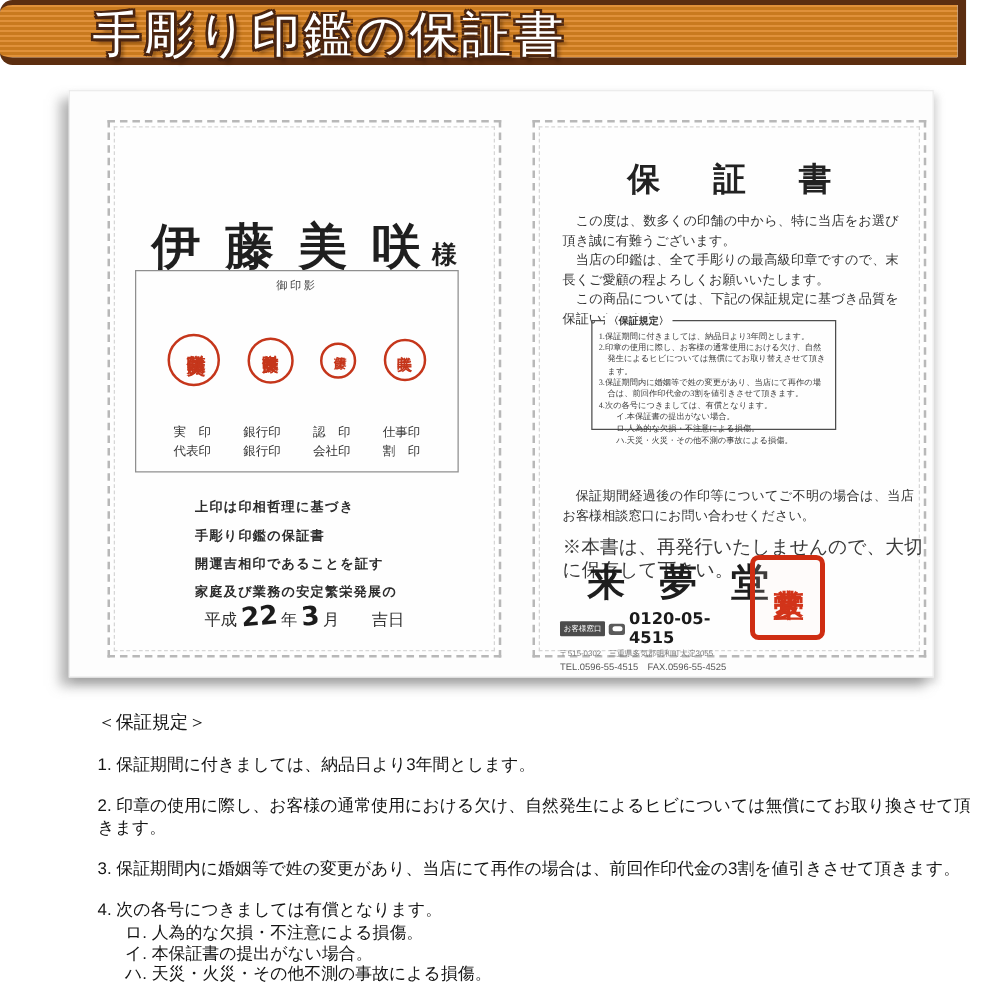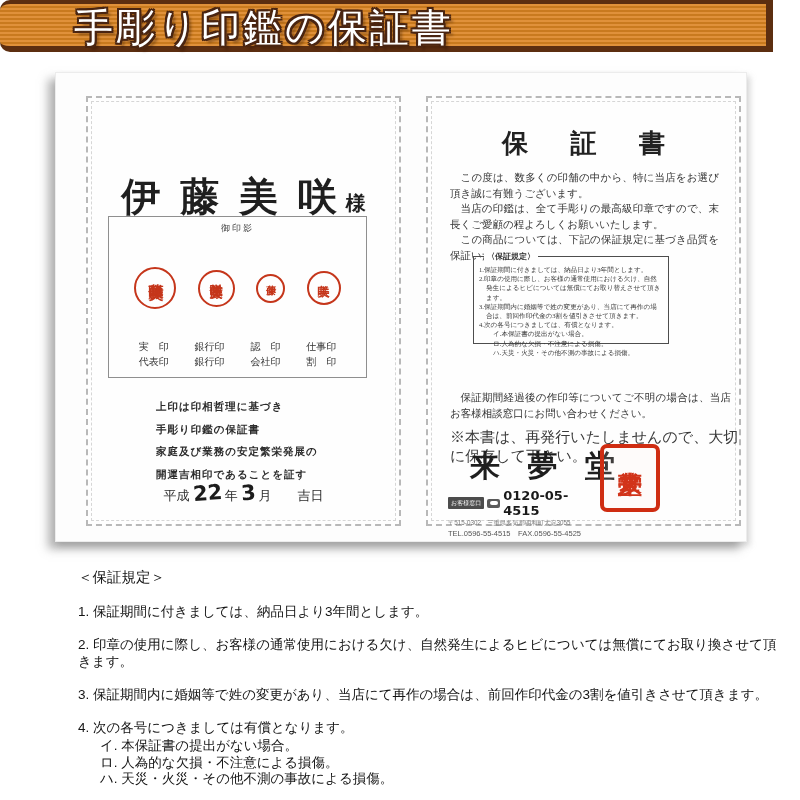--- a/index.html
+++ b/index.html
@@ -135,22 +135,22 @@
         </div>
         <div class="lbl-col">
           <div>仕事印</div>
           <div>割　印</div>
         </div>
       </div>
     </div>
     <div class="ap-statement serif">
       <div>上印は印相哲理に基づき</div>
       <div>手彫り印鑑の保証書</div>
+      <div>開運吉相印であることを証す</div>
       <div>家庭及び業務の安定繁栄発展の</div>
-      <div>開運吉相印であることを証す</div>
     </div>
     <div class="ap-date serif">
       <span>平成</span><span class="hand">22</span><span>年</span><span class="hand">3</span><span>月</span><span class="gap"></span><span>吉日</span>
     </div>
   </div>
 
   <div class="cert cert-right">
     <div class="wt-title serif">保 証 書</div>
     <div class="wt-paras serif">
       <p>この度は、数多くの印舗の中から、特に当店をお選び頂き誠に有難うございます。</p>
@@ -196,16 +196,16 @@
     </div>
   </div>
 </div>
 
 <div class="provisions">
   <p class="prov-heading">＜保証規定＞</p>
   <p class="prov-item">1. 保証期間に付きましては、納品日より3年間とします。</p>
   <p class="prov-item">2. 印章の使用に際し、お客様の通常使用における欠け、自然発生によるヒビについては無償にてお取り換させて頂きます。</p>
   <p class="prov-item">3. 保証期間内に婚姻等で姓の変更があり、当店にて再作の場合は、前回作印代金の3割を値引きさせて頂きます。</p>
   <p class="prov-item prov-item4">4. 次の各号につきましては有償となります。</p>
+  <p class="prov-sub">ロ. 人為的な欠損・不注意による損傷。</p>
   <p class="prov-sub">イ. 本保証書の提出がない場合。</p>
-  <p class="prov-sub">ロ. 人為的な欠損・不注意による損傷。</p>
   <p class="prov-sub">ハ. 天災・火災・その他不測の事故による損傷。</p>
 </div>
 
 </body></html>

